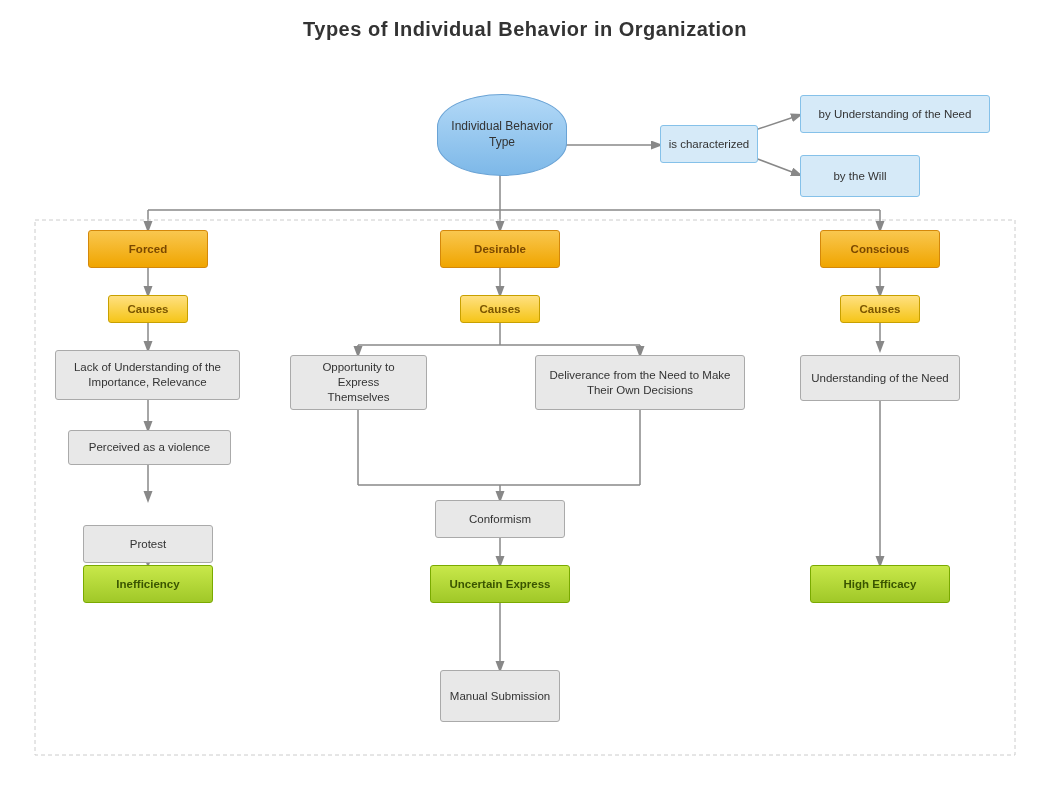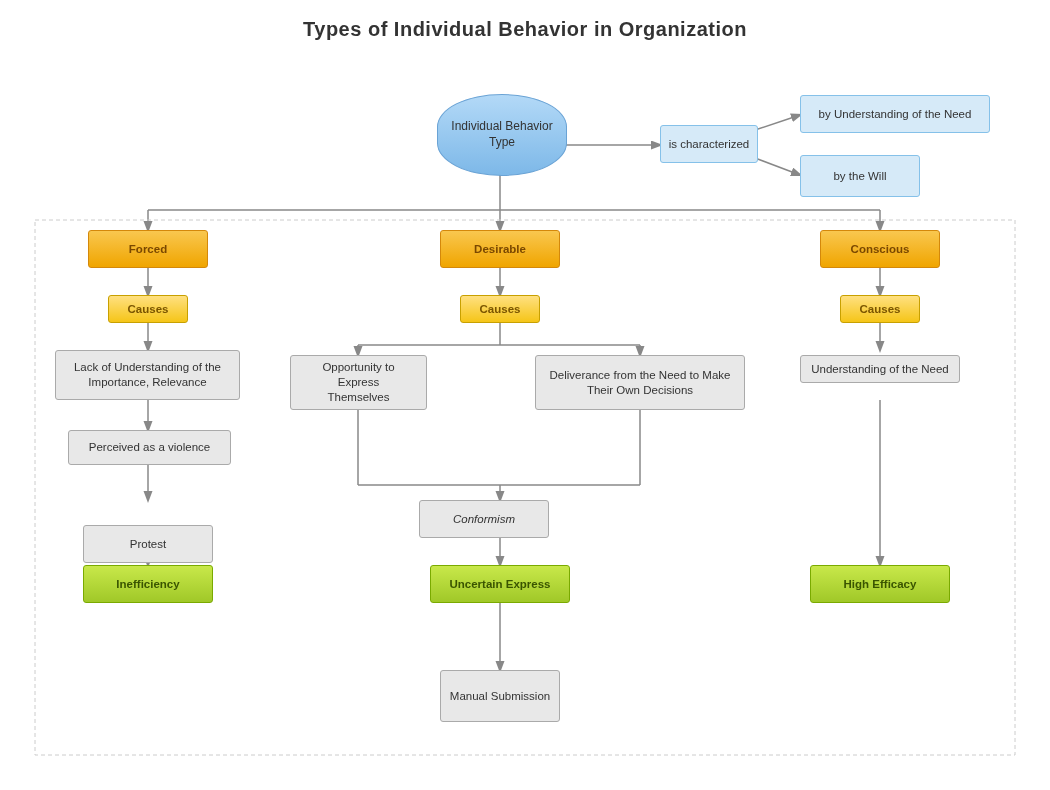--- a/index.html
+++ b/index.html
@@ -204,29 +204,29 @@
   </div>
 
   <div class="node node-gray" style="left:290px; top:355px; width:137px; height:55px; padding:21px;">
     <span>Opportunity to Express Themselves</span>
   </div>
 
   <div class="node node-gray" style="left:535px; top:355px; width:210px; height:55px; padding:5px;">
     <span>Deliverance from the Need to Make Their Own Decisions</span>
   </div>
 
-  <div class="node node-gray" style="left:800px; top:355px; width:160px; height:28px; padding:10px;">
+  <div class="node node-gray" style="left:800px; top:355px; width:160px; height:46px; padding:10px;">
     <span>Understanding of the Need</span>
   </div>
 
   <div class="node node-gray" style="left:68px; top:430px; width:163px; height:35px; padding:5px;">
     <span>Perceived as a violence</span>
   </div>
 
-  <div class="node node-gray" style="left:419px; top:500px; width:130px; height:38px; padding:5px;font-style:italic;">
+  <div class="node node-gray" style="left:435px; top:500px; width:130px; height:38px; padding:5px;">
     <span>Conformism</span>
   </div>
 
   <div class="node node-gray" style="left:83px; top:500px; width:130px; height:38px; padding:10px;margin-top:25px;">
     <span>Protest</span>
   </div>
 
   <div class="node node-green" style="left:83px; top:565px; width:130px; height:38px; padding:5px;">
     <span>Inefficiency</span>
   </div>

